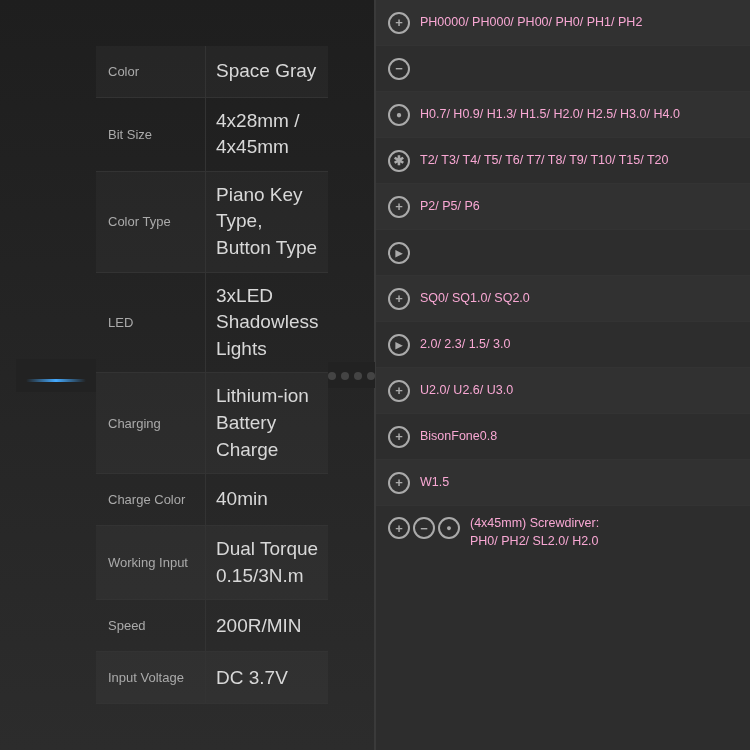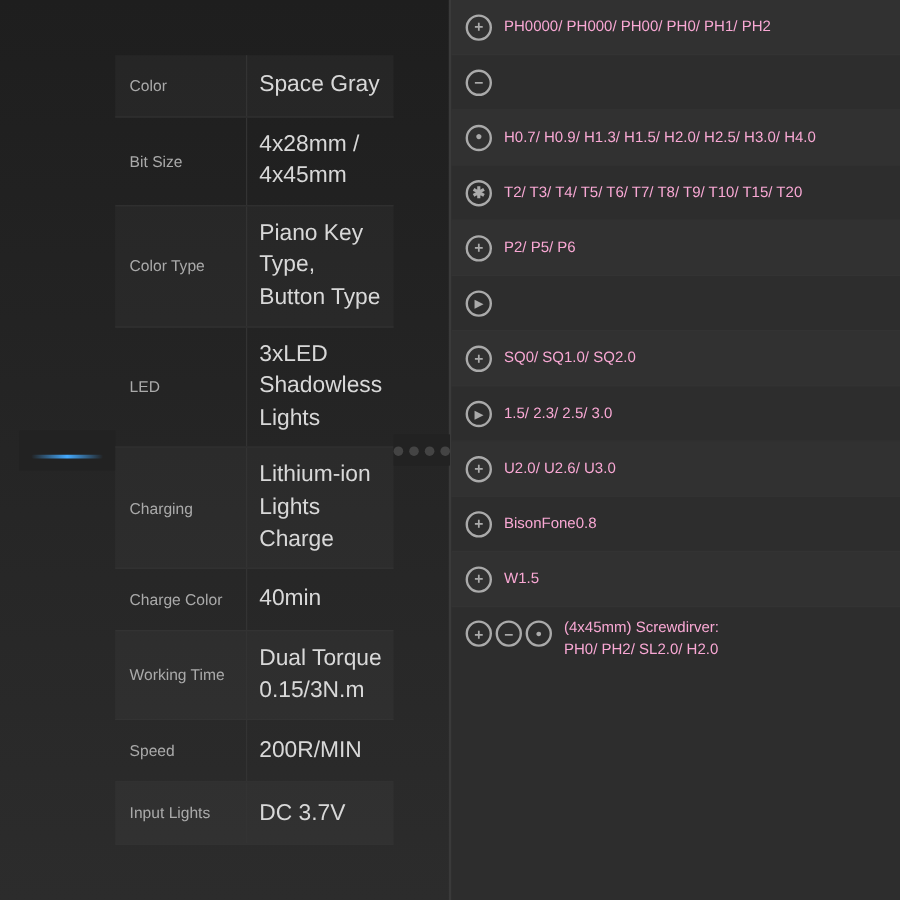--- a/index.html
+++ b/index.html
@@ -216,36 +216,36 @@
       <div class="spec-row">
         <div class="spec-label">Color Type</div>
         <div class="spec-value">Piano Key Type, Button Type</div>
       </div>
       <div class="spec-row">
         <div class="spec-label">LED</div>
         <div class="spec-value">3xLED Shadowless Lights</div>
       </div>
       <div class="spec-row">
         <div class="spec-label">Charging</div>
-        <div class="spec-value">Lithium-ion Lights Charge</div>
+        <div class="spec-value">Lithium-ion Battery Charge</div>
       </div>
       <div class="spec-row">
         <div class="spec-label">Charge Color</div>
         <div class="spec-value">40min</div>
       </div>
       <div class="spec-row">
-        <div class="spec-label">Working Time</div>
+        <div class="spec-label">Working Input</div>
         <div class="spec-value">Dual Torque 0.15/3N.m</div>
       </div>
       <div class="spec-row">
         <div class="spec-label">Speed</div>
         <div class="spec-value">200R/MIN</div>
       </div>
       <div class="spec-row">
-        <div class="spec-label">Input Lights</div>
+        <div class="spec-label">Input Voltage</div>
         <div class="spec-value">DC 3.7V</div>
       </div>
     </div>
 
   <div class="bottom-dots" id="dots-container">
       <div class="dot"></div>
       <div class="dot"></div>
       <div class="dot"></div>
       <div class="dot"></div>
       <div class="dot"></div>
@@ -282,21 +282,21 @@
     </div>
     <div class="bit-row">
       <div class="bit-icon" style="border-color: rgb(170, 170, 170); font-size: 9px;">▶</div>
     </div>
     <div class="bit-row">
       <div class="bit-icon" style="border-color: rgb(170, 170, 170);">+</div>
       <div class="bit-text">SQ0/ SQ1.0/ SQ2.0</div>
     </div>
     <div class="bit-row">
       <div class="bit-icon" style="border-color: rgb(170, 170, 170); font-size: 9px;">▶</div>
-      <div class="bit-text">1.5/ 2.3/ 2.5/ 3.0</div>
+      <div class="bit-text">2.0/ 2.3/ 1.5/ 3.0</div>
     </div>
     <div class="bit-row">
       <div class="bit-icon" style="border-color: rgb(170, 170, 170);">+</div>
       <div class="bit-text">U2.0/ U2.6/ U3.0</div>
     </div>
     <div class="bit-row">
       <div class="bit-icon" style="border-color: rgb(170, 170, 170);">+</div>
       <div class="bit-text">BisonFone0.8</div>
     </div>
     <div class="bit-row">

